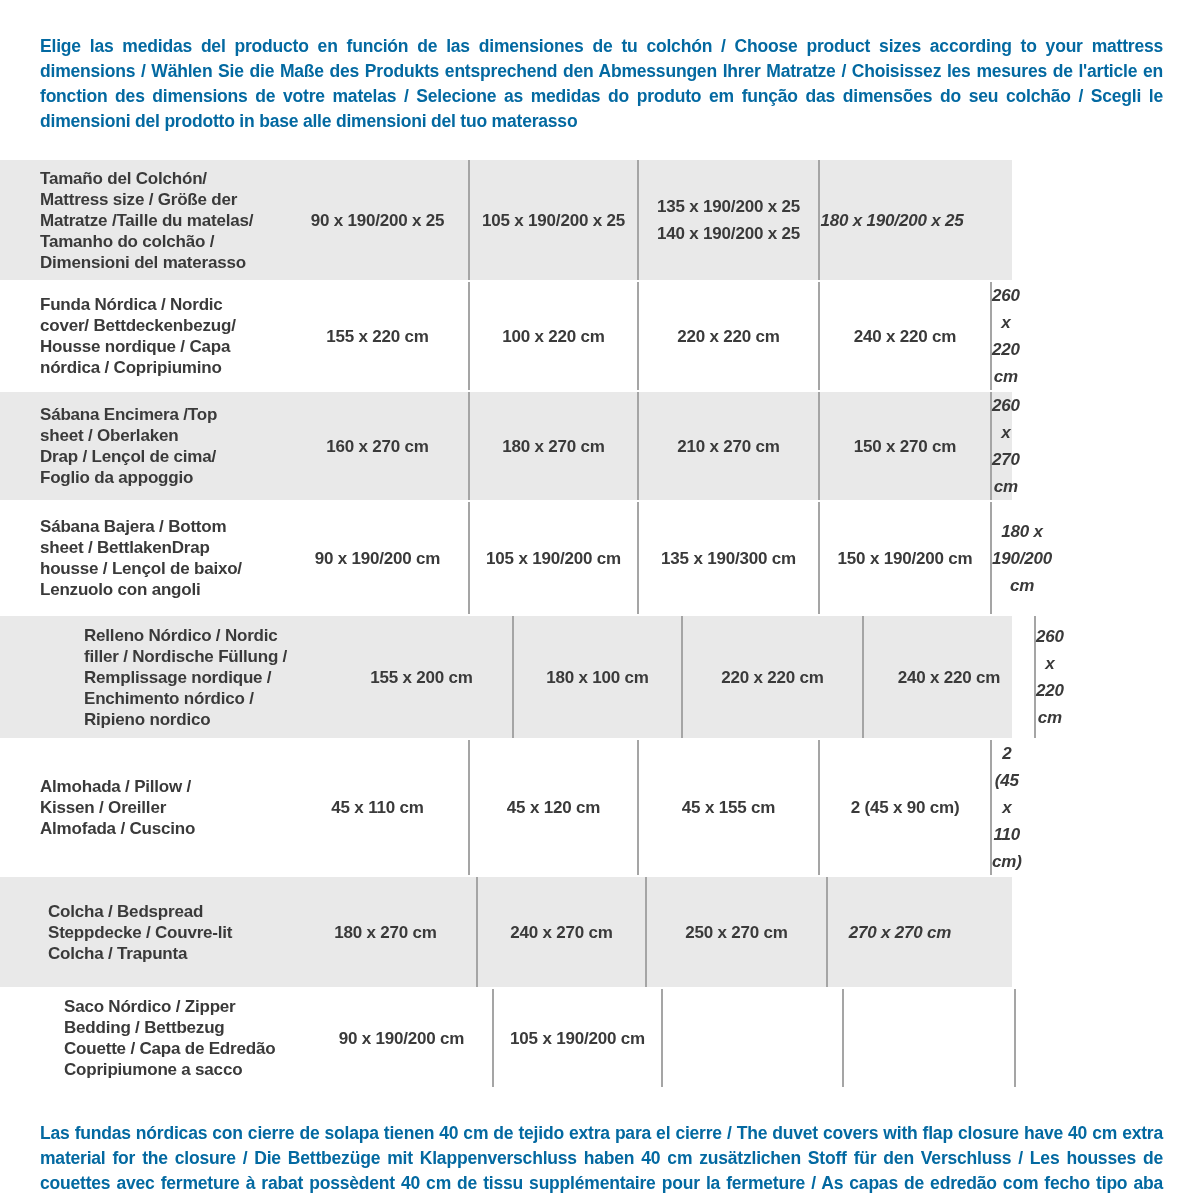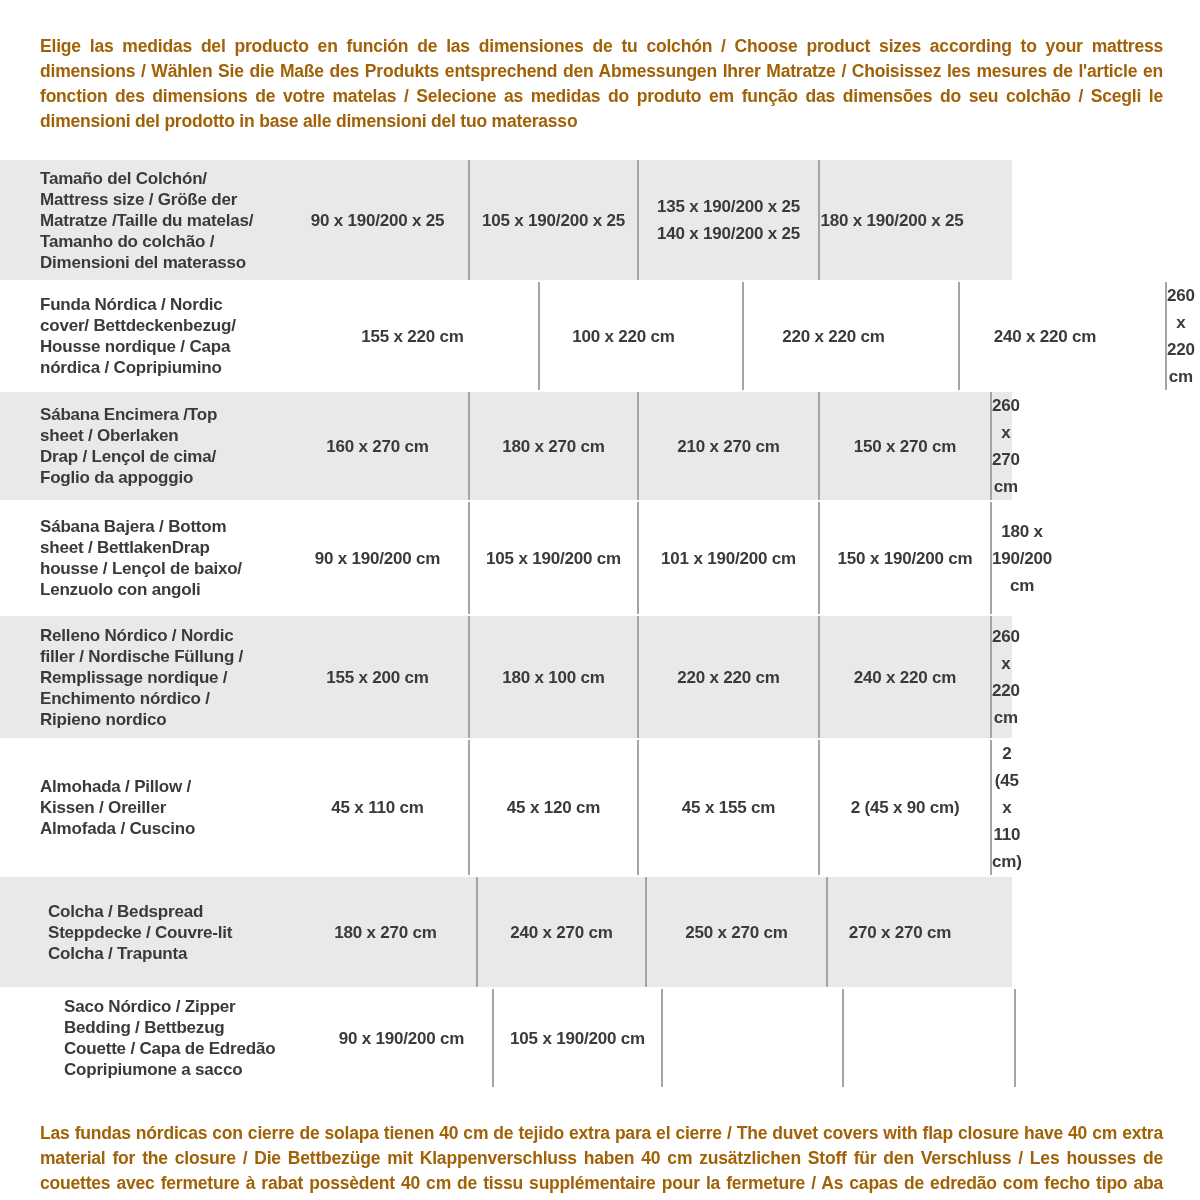--- a/index.html
+++ b/index.html
@@ -2,58 +2,58 @@
 <html><head>
 <meta charset="utf-8">
 <style>
   html,body{margin:0;padding:0;}
   body{
     width:1200px;height:1200px;overflow:hidden;background:#ffffff;
     font-family:"Liberation Sans","DejaVu Sans",sans-serif;
     -webkit-font-smoothing:antialiased;
   }
   .blurb{
-    font-size:17.5px;line-height:25px;font-weight:700;color:#a16207;
+    font-size:17.5px;line-height:25px;font-weight:700;color:#0369a1;
     letter-spacing:-0.2px;text-align:justify;
   }
   .blurb.top{margin:34px 37px 26px 40px;}
   .blurb.bottom{margin:32px 37px 0 40px;}
 
   #size-table{width:1012px;}
   .row{
     display:grid;
     grid-template-columns:287px 181px 169px 181px 172px 1fr;
     border-bottom:2px solid #ffffff;
     background:#ffffff;
   }
   .row.stripe{background:#e9e9e9;}
   .row:nth-child(1){min-height:120px;}
-  .row:nth-child(2){min-height:108px;gap:35px;}
+  .row:nth-child(2){min-height:108px;}
   .row:nth-child(3){min-height:106px;}
   .row:nth-child(4){min-height:112px;}
-  .row:nth-child(5){min-height:122px;}
+  .row:nth-child(5){min-height:122px;padding-left:44px;}
   .row:nth-child(6){min-height:104px;}
   .row:nth-child(7){min-height:110px;padding-left:8px;}
   .row:nth-child(8){min-height:98px;padding-left:24px;}
 
   .cell{
     display:flex;align-items:center;
     color:#3a3a3a;font-weight:700;letter-spacing:-0.2px;
     white-space:pre-line;
   }
   .cell.label{
     padding-left:40px;padding-right:6px;
     font-size:17px;line-height:21px;
     justify-content:flex-start;text-align:left;
   }
   .cell.val{
     justify-content:center;text-align:center;
     font-size:17px;line-height:27px;
   }
-  .cell.val:last-child{padding-right:26px;}
+  .cell.val:last-child{padding-right:26px;font-style:italic;}
   .cell.bl{border-left:2px solid #a5a5a5;}
 </style>
 </head>
 <body>
 
 <p class="blurb top">Elige las medidas del producto en función de las dimensiones de tu colchón / Choose product sizes according to your mattress dimensions / Wählen Sie die Maße des Produkts entsprechend den Abmessungen Ihrer Matratze / Choisissez les mesures de l'article en fonction des dimensions de votre matelas / Selecione as medidas do produto em função das dimensões do seu colchão / Scegli le dimensioni del prodotto in base alle dimensioni del tuo materasso</p>
 
 <div id="size-table">
     <div class="row stripe">
       <div class="cell label">Tamaño del Colchón/
@@ -89,21 +89,21 @@
       <div class="cell val bl">150 x 270 cm</div>
       <div class="cell val bl">260 x 270 cm</div>
     </div>
     <div class="row">
       <div class="cell label">Sábana Bajera / Bottom
 sheet / BettlakenDrap
 housse / Lençol de baixo/
 Lenzuolo con angoli</div>
       <div class="cell val">90 x 190/200 cm</div>
       <div class="cell val bl">105 x 190/200 cm</div>
-      <div class="cell val bl">101 x 190/200 cm</div>
+      <div class="cell val bl">135 x 190/300 cm</div>
       <div class="cell val bl">150 x 190/200 cm</div>
       <div class="cell val bl">180 x 190/200 cm</div>
     </div>
     <div class="row stripe">
       <div class="cell label">Relleno Nórdico / Nordic
 filler / Nordische Füllung /
 Remplissage nordique /
 Enchimento nórdico /
 Ripieno nordico</div>
       <div class="cell val">155 x 200 cm</div>

